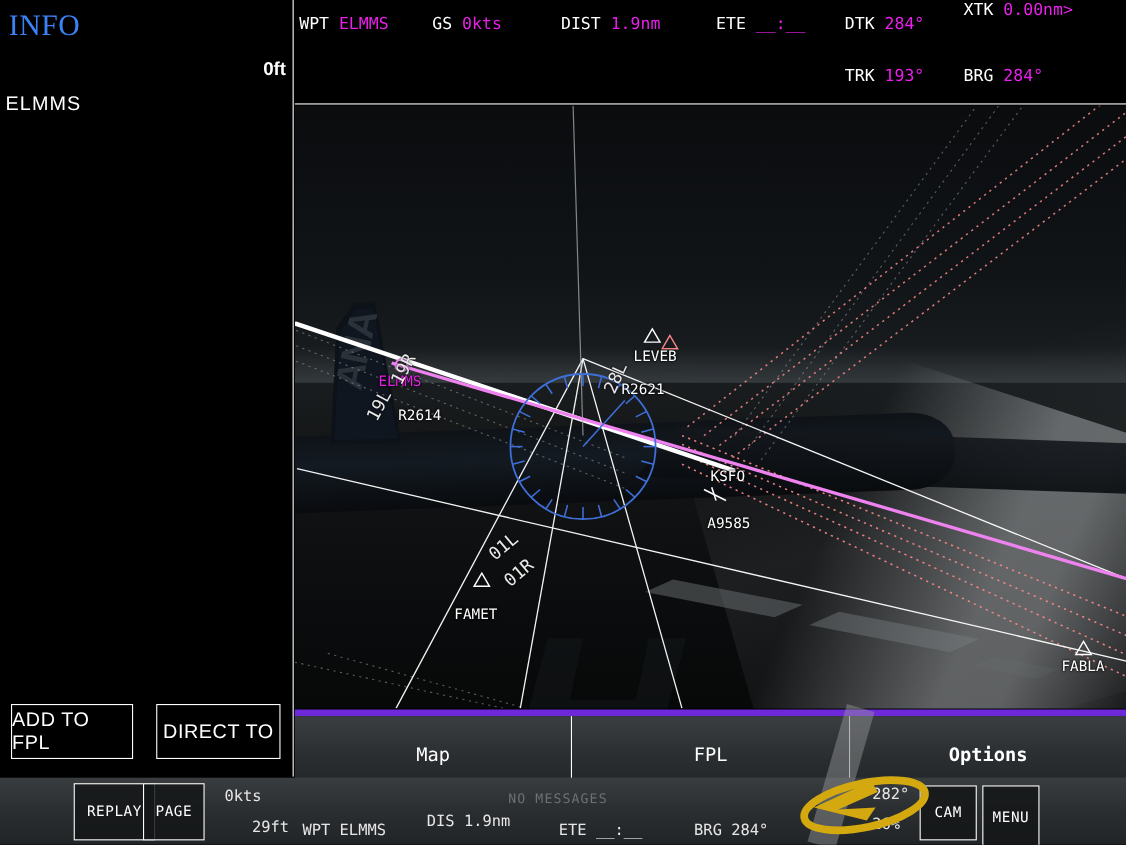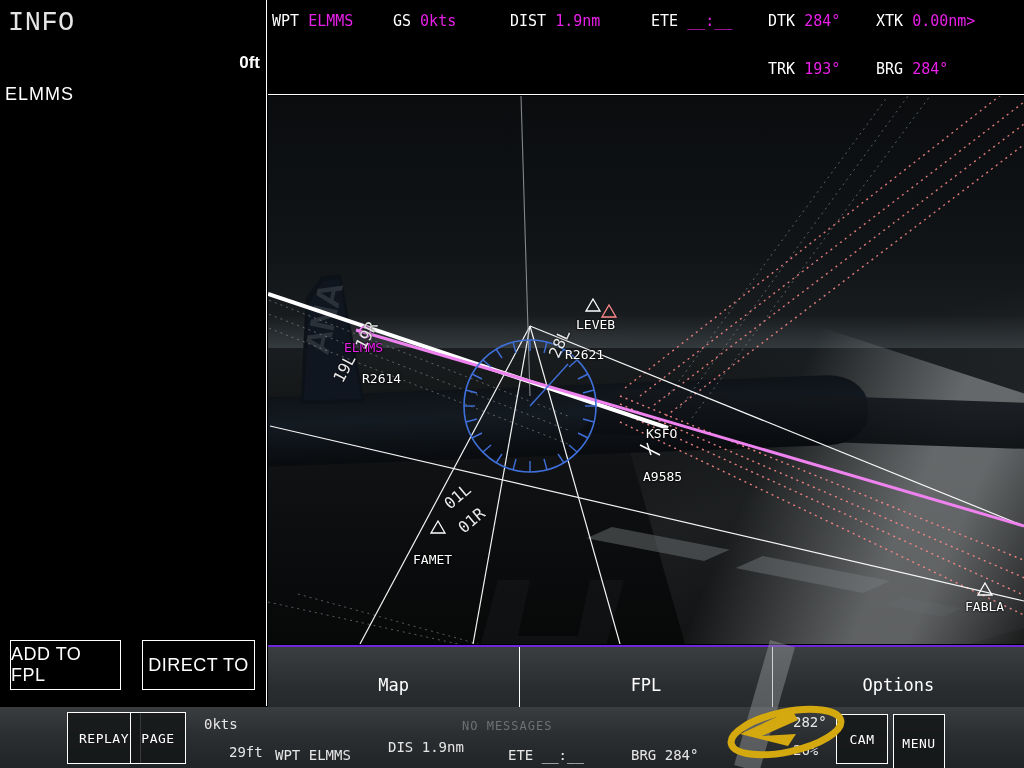--- a/index.html
+++ b/index.html
@@ -11,22 +11,22 @@
   #root { position: relative; width: 1024px; height: 768px; background: #000; }
 
   
   #info-panel {
     position: absolute; left: 0; top: 0; width: 267px; height: 706px;
     background: #000;
     border-right: 1px solid #fff;
   }
   #info-title {
     position: absolute; left: 8px; top: 8px;
-    font-family: Liberation Mono, monospace;
-    font-size: 27px; color: #e5e5e5; letter-spacing: 0.5px;
+    font-family: Liberation Serif, serif;
+    font-size: 27px; color: #3b82f6; letter-spacing: 0.5px;
   }
   #info-alt {
     position: absolute; right: 6px; top: 53px;
     font-family: "Liberation Sans", sans-serif;
     font-size: 17px; font-weight: bold; color: #fff;
   }
   #info-ident {
     position: absolute; left: 5px; top: 84px;
     font-family: "Liberation Sans", sans-serif;
     font-size: 18px; color: #fff; letter-spacing: 1px;
@@ -122,32 +122,32 @@
     position: absolute; color: #e9e9e9;
     font-family: "DejaVu Sans Mono", monospace;
     font-size: 16px; white-space: nowrap;
     text-shadow: 0 0 2px #000;
   }
 
   
   #tabs {
     position: absolute; left: 268px; top: 645px; width: 756px; height: 78px;
     display: flex;
-    border-top: 2px solid #6d28d9; border-bottom: 1px solid #fff;
+    border-top: 6px solid #6d28d9; border-bottom: 1px solid #fff;
   }
   .tab {
     flex: 1; position: relative;
     display: flex; align-items: center; justify-content: center;
     color: #ffffff; font-family: "DejaVu Sans Mono", monospace;
     font-size: 17px; cursor: pointer;
     background: linear-gradient(180deg, #3b3e40 0%, #2a2d2f 55%, #232628 100%);
     border-right: 1px solid #ffffff;
     overflow: hidden;
   }
-  .tab:last-child { border-right: none; }
+  .tab:last-child { border-right: none; font-weight: bold; }
   .tab span { position: relative; z-index: 2; }
 
   
   #status-bar {
     position: absolute; left: 0; top: 707px; width: 1024px; height: 61px;
     background: linear-gradient(180deg, #3a3d3f 0%, #2c2f31 45%, #212426 100%);
     overflow: hidden;
   }
   .sq-btn {
     position: absolute; border: 1px solid #ffffff;
@@ -228,21 +228,21 @@
       <span class="dvalue">1.9nm</span>
     </div>
     <div class="dfield" style="left:383px; top:12px;">
       <span class="dlabel">ETE </span>
       <span class="dvalue">__:__</span>
     </div>
     <div class="dfield" style="left:500px; top:12px;">
       <span class="dlabel">DTK </span>
       <span class="dvalue">284°</span>
     </div>
-    <div class="dfield" style="left:608px; top:12px;">
+    <div class="dfield" style="left:608px; top:0;">
       <span class="dlabel">XTK </span>
       <span class="dvalue">0.00nm&gt;</span>
     </div>
 
     <div class="dfield" style="left:500px; top:60px;">
       <span class="dlabel">TRK </span>
       <span class="dvalue">193°</span>
     </div>
     <div class="dfield" style="left:608px; top:60px;">
       <span class="dlabel">BRG </span>

